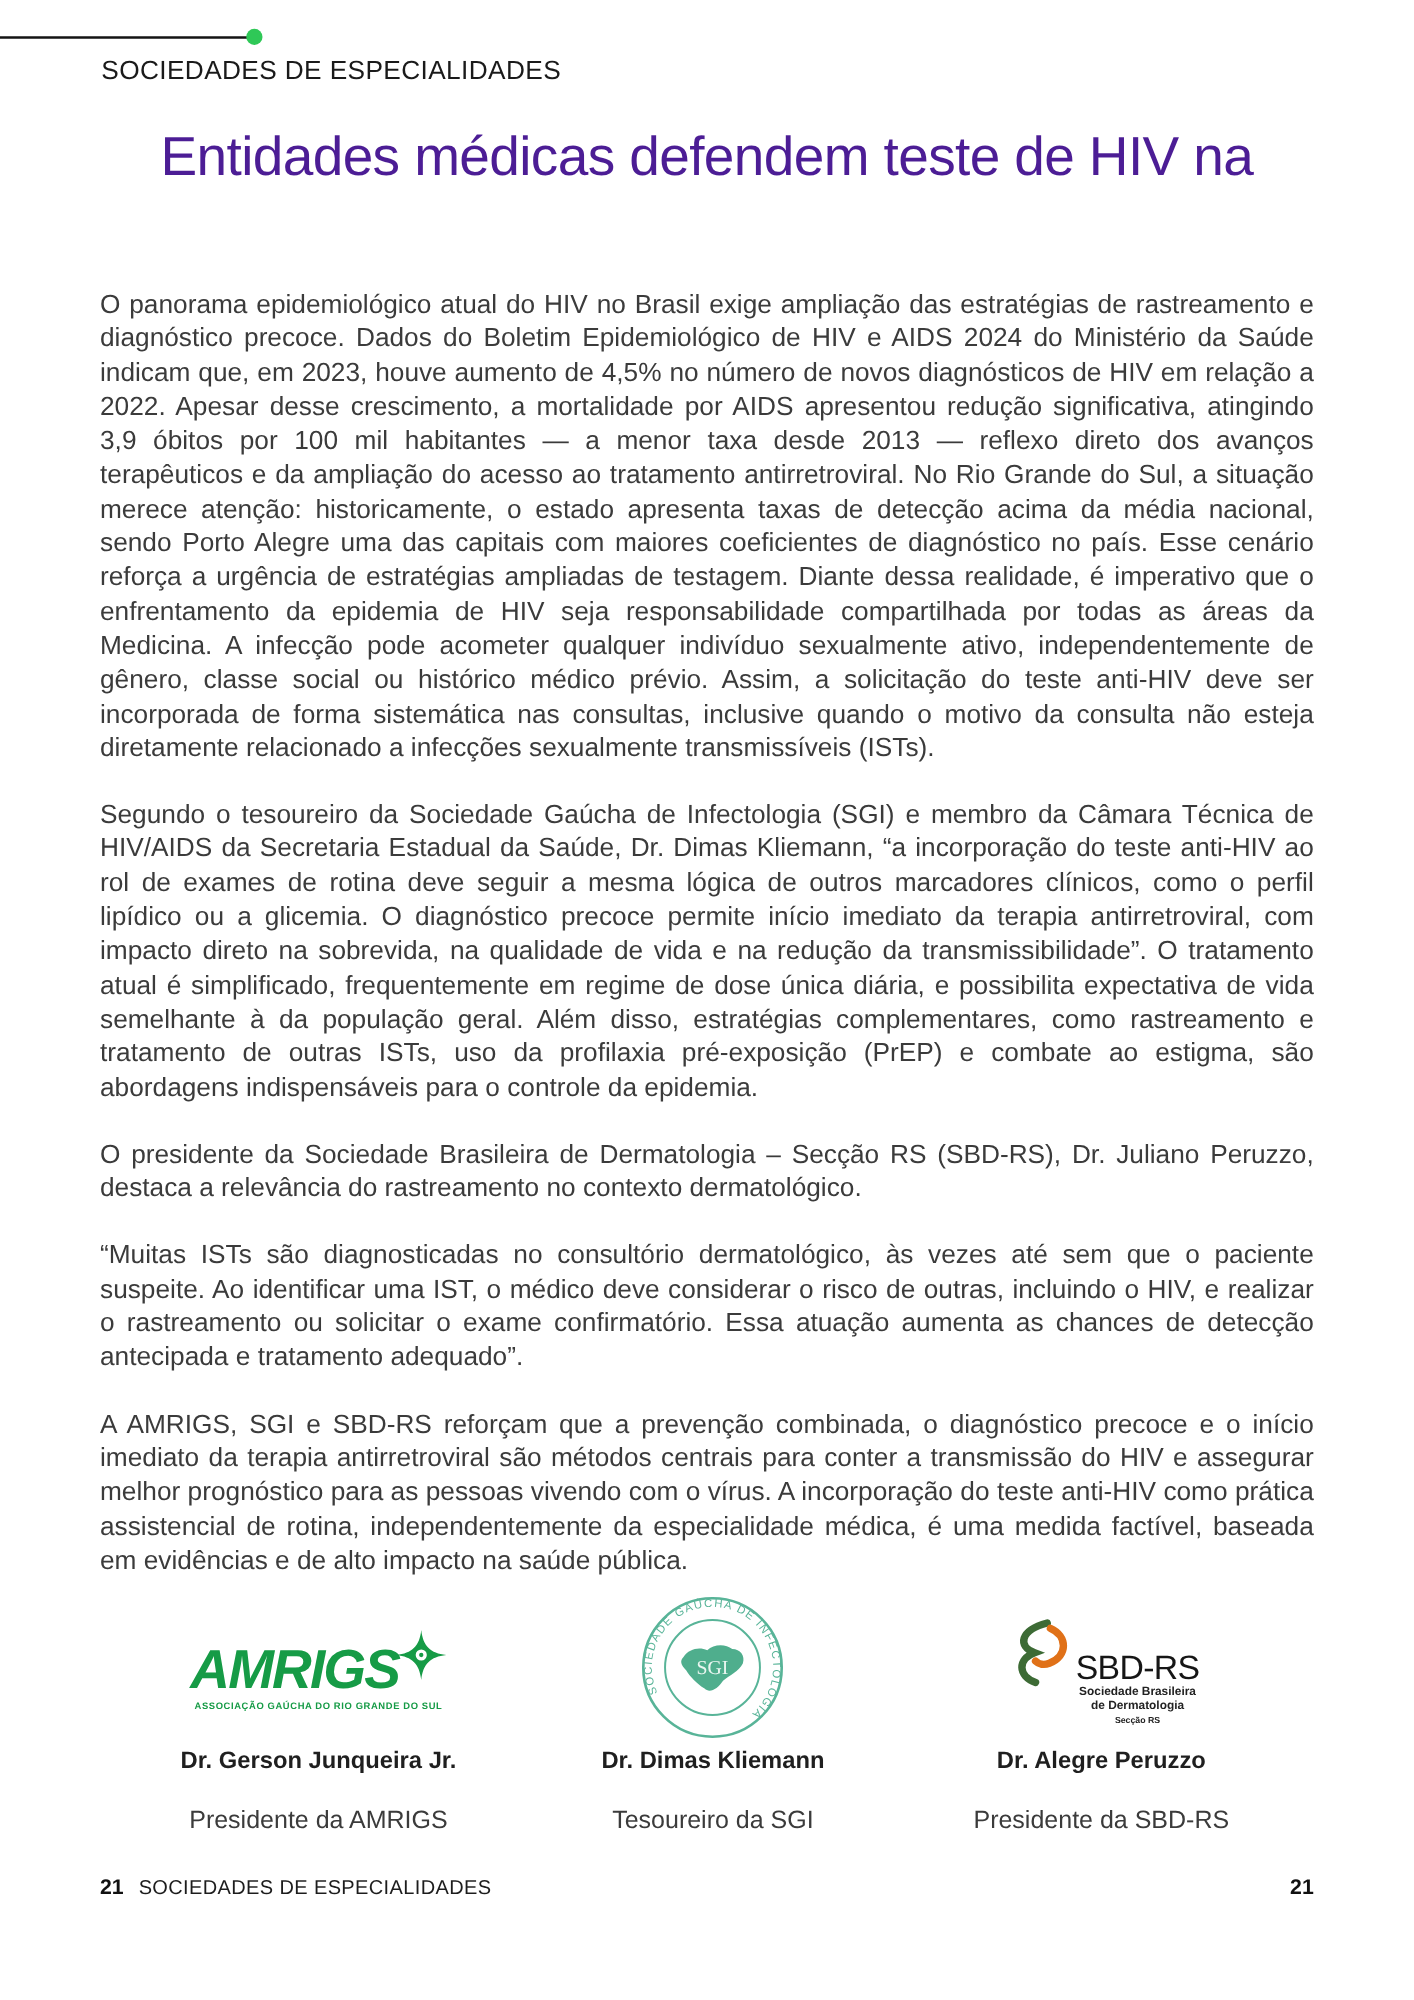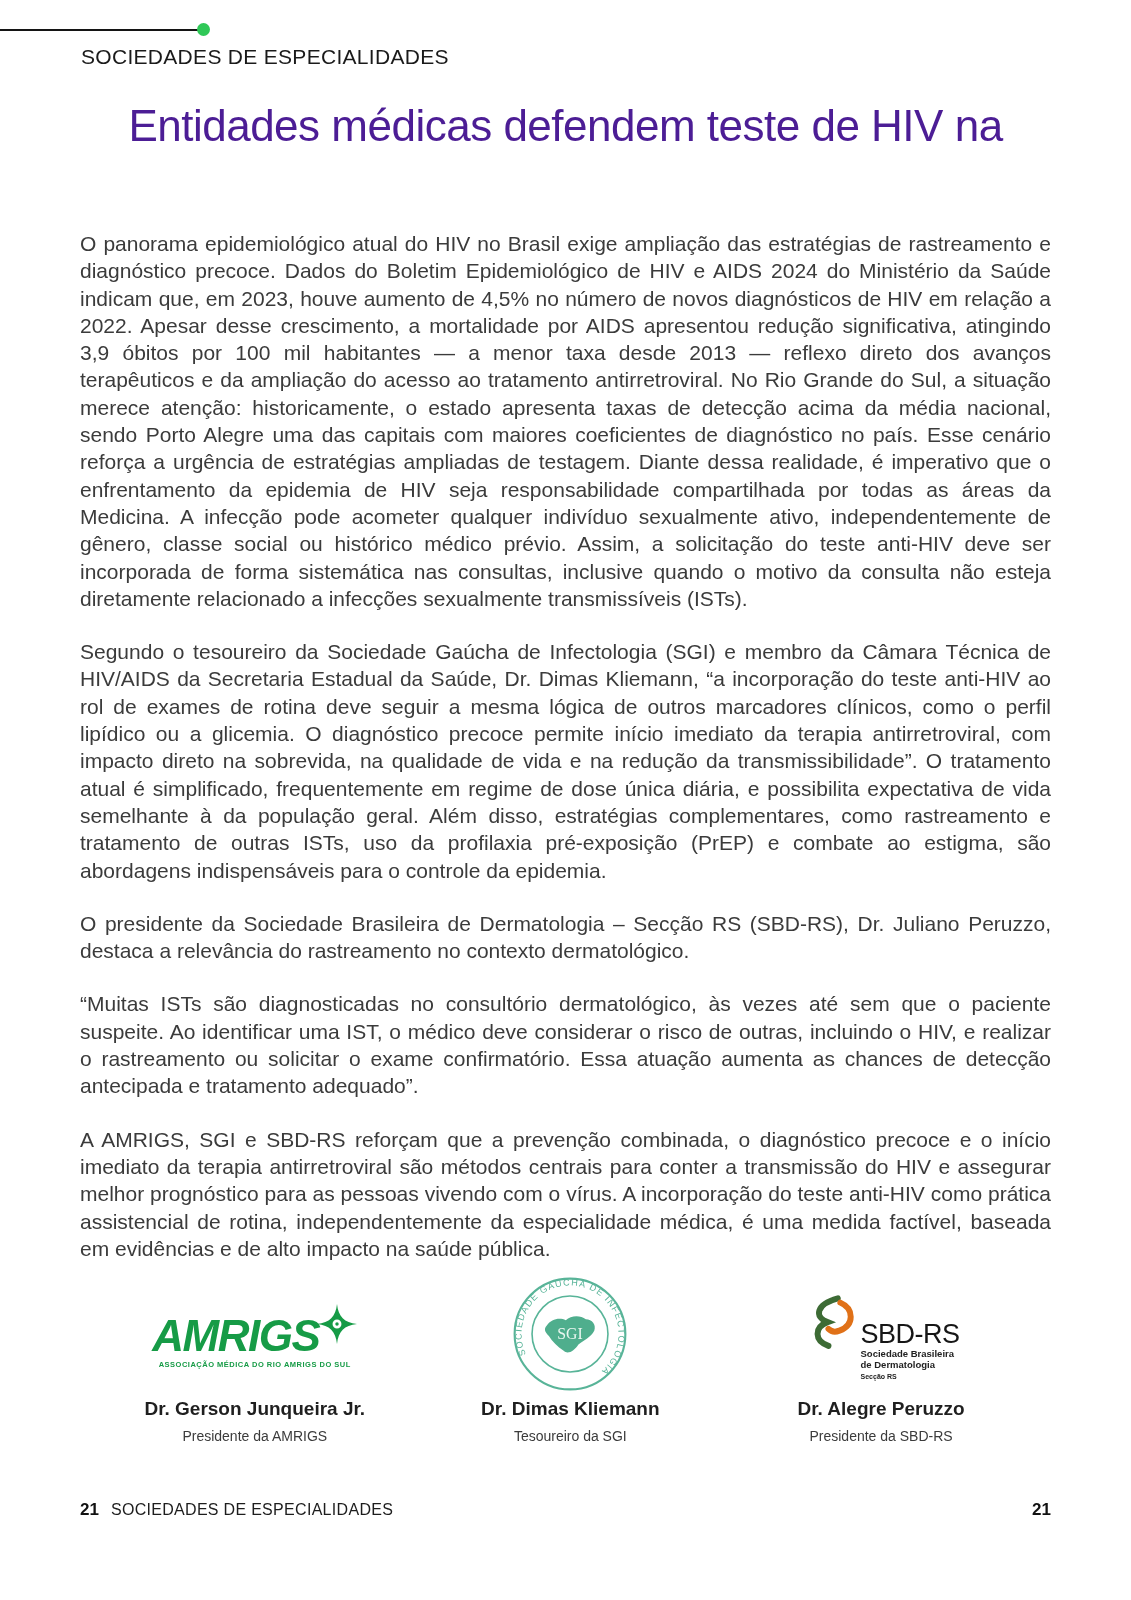--- a/index.html
+++ b/index.html
@@ -41,29 +41,29 @@
     font-size:44px;font-weight:bold;font-style:italic;
     color:#169B46;letter-spacing:-1.5px;line-height:44px;
   }
   .amrigs-star{width:40px;height:40px;margin-left:-2px;margin-top:-10px;}
   .amrigs-tagline{
     font-size:7.5px;font-weight:bold;letter-spacing:.5px;
     color:#169B46;margin-top:2px;white-space:nowrap;
   }
   .sbd-block{margin-top:6px;}
   .sbd-row{display:flex;align-items:flex-start;}
-  .sbd-textcol{margin-left:2px;margin-top:26px;}
+  .sbd-textcol{margin-left:2px;margin-top:26px;text-align:center;}
   .sbd-name{font-size:27px;letter-spacing:-.5px;color:#161616;line-height:28px;}
   .sbd-sub1{font-size:9.5px;font-weight:bold;color:#222;line-height:11px;}
   .sbd-sub2{font-size:7px;font-weight:bold;color:#222;line-height:9px;margin-top:2px;}
   
   .sigs{position:absolute;top:1398px;left:80px;width:971px;display:flex;}
   .sig-col{display:flex;flex-direction:column;align-items:center;justify-content:center;}
   .sig-name{font-size:19px;font-weight:bold;color:#1f1f1f;}
-  .sig-role{font-size:14px;color:#3b3b3b;margin-top:8px;}
+  .sig-role{font-size:20px;color:#3b3b3b;margin-top:25px;}
   
   .footer{
     position:absolute;top:1500px;left:80px;width:971px;
     display:flex;justify-content:space-between;align-items:baseline;
   }
   .f-left{display:flex;align-items:baseline;}
   .f-num{font-size:17px;font-weight:bold;color:#111;}
   .f-label{font-size:16px;letter-spacing:.3px;color:#1d1d1d;margin-left:12px;}
 </style>
 </head>
@@ -92,21 +92,21 @@
     <div class="logo-col col1">
       <div class="amrigs-block">
         <div class="amrigs-row">
           <span class="amrigs-word">AMRIGS</span>
           <svg class="amrigs-star" viewBox="0 0 44 44" aria-hidden="true">
             <path d="M22,0 C23.5,14 30,20.5 44,22 C30,23.5 23.5,30 22,44 C20.5,30 14,23.5 0,22 C14,20.5 20.5,14 22,0 Z" fill="#169B46"></path>
             <circle cx="22" cy="22" r="6" fill="#ffffff" stroke="#169B46" stroke-width="2.2"></circle>
             <circle cx="22" cy="22" r="1.9" fill="#169B46"></circle>
           </svg>
         </div>
-        <div class="amrigs-tagline">ASSOCIAÇÃO MÉDICA DO RIO AMRIGS DO SUL</div>
+        <div class="amrigs-tagline">ASSOCIAÇÃO GAÚCHA DO RIO GRANDE DO SUL</div>
       </div>
     </div>
 
     <div class="logo-col col2">
       <svg width="116" height="116" viewBox="0 0 110 110" aria-hidden="true">
         <circle cx="55" cy="55" r="52.5" fill="#ffffff" stroke="#58B498" stroke-width="2"></circle>
         <circle cx="55" cy="55" r="36" fill="#ffffff" stroke="#58B498" stroke-width="1.5"></circle>
         <path id="sgiring" d="M13.3,74.4 A46,46 0 1 1 78,94.8" fill="none"></path>
         <text font-size="8.6" letter-spacing="1.1" fill="#58B498" font-family="Liberation Sans, sans-serif">
           <textPath href="#sgiring">SOCIEDADE GAÚCHA DE INFECTOLOGIA</textPath>

